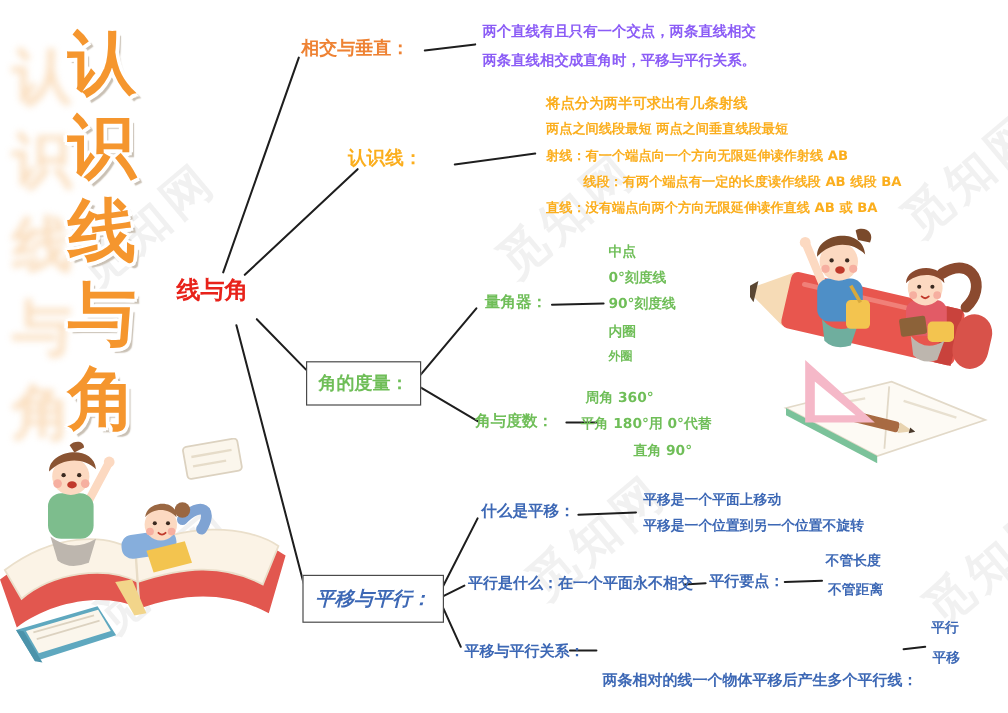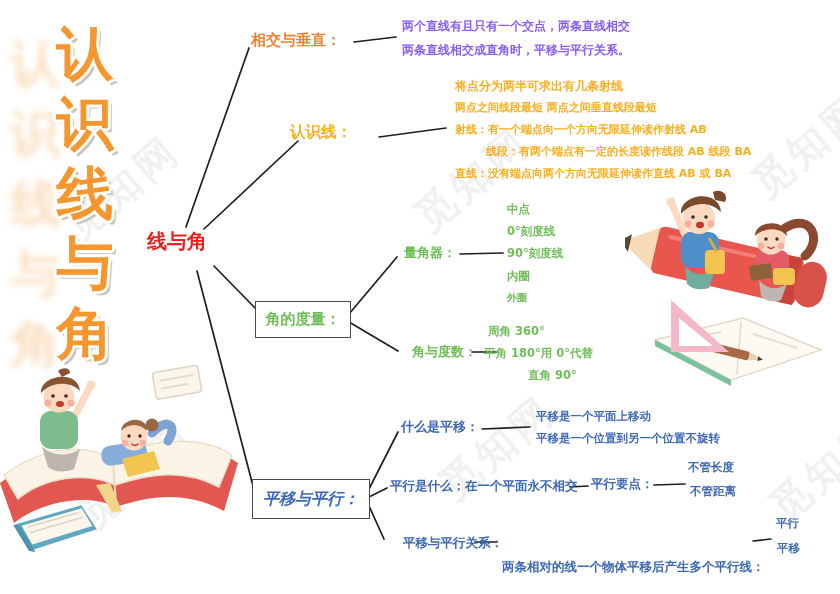--- a/index.html
+++ b/index.html
@@ -102,36 +102,36 @@
 
   <div class="node-box" style="left:255px;top:301px;width:94px;height:35px;">
     <span class="green" style="font-weight:bold;font-size:15px;">角的度量：</span>
   </div>
   <div class="lbl green" style="left:404px;top:246px;font-size:13px;">量角器：</div>
   <div class="lbl green" style="left:507px;top:203px;font-size:11.5px;">中点</div>
   <div class="lbl green" style="left:507px;top:225px;font-size:11.5px;">0°刻度线</div>
   <div class="lbl green" style="left:507px;top:247px;font-size:11.5px;">90°刻度线</div>
   <div class="lbl green" style="left:507px;top:270px;font-size:11.5px;">内圈</div>
   <div class="lbl green" style="left:507px;top:292px;font-size:10px;text-align:center;">外圈</div>
-  <div class="lbl green" style="left:396px;top:345px;font-size:13px;margin-left:16px;">角与度数：</div>
+  <div class="lbl green" style="left:396px;top:345px;font-size:13px;">角与度数：</div>
   <div class="lbl green" style="left:488px;top:325px;font-size:11.5px;">周角 360°</div>
   <div class="lbl green" style="left:484px;top:347px;font-size:11.5px;">平角 180°用 0°代替</div>
   <div class="lbl green" style="left:488px;top:369px;font-size:11.5px;margin-left:40px;">直角 90°</div>
 
   <div class="node-box" style="left:252px;top:479px;width:116px;height:38px;">
     <span class="blue" style="font-weight:bold;font-size:16px;font-style:italic;">平移与平行：</span>
   </div>
   <div class="lbl blue" style="left:401px;top:420px;font-size:13px;">什么是平移：</div>
   <div class="lbl blue" style="left:536px;top:410px;font-size:11.5px;">平移是一个平面上移动</div>
   <div class="lbl blue" style="left:536px;top:432px;font-size:11.5px;">平移是一个位置到另一个位置不旋转</div>
   <div class="lbl blue" style="left:390px;top:479px;font-size:12.5px;">平行是什么：在一个平面永不相交</div>
   <div class="lbl blue" style="left:591px;top:477px;font-size:12.5px;">平行要点：</div>
   <div class="lbl blue" style="left:688px;top:461px;font-size:11.5px;">不管长度</div>
   <div class="lbl blue" style="left:690px;top:485px;font-size:11.5px;">不管距离</div>
-  <div class="lbl blue" style="left:387px;top:536px;font-size:12.5px;margin-left:16px;">平移与平行关系：</div>
+  <div class="lbl blue" style="left:387px;top:536px;font-size:12.5px;">平移与平行关系：</div>
   <div class="lbl blue" style="left:502px;top:560px;font-size:12.5px;">两条相对的线一个物体平移后产生多个平行线：</div>
   <div class="lbl blue" style="left:776px;top:517px;font-size:11.5px;">平行</div>
   <div class="lbl blue" style="left:777px;top:542px;font-size:11.5px;">平移</div>
 
   <svg class="abs" style="left:0;top:365px;" width="258" height="229" viewBox="0 0 258 229">
 
     <g transform="translate(152,8) rotate(-10)">
       <rect x="0" y="0" width="46" height="27" rx="3" fill="#FBF6EC" stroke="#DCD2C0" stroke-width="1.5"></rect>
       <line x1="6" y1="9" x2="40" y2="9" stroke="#E6DCC9" stroke-width="2"></line>
       <line x1="6" y1="17" x2="34" y2="17" stroke="#E6DCC9" stroke-width="2"></line>

